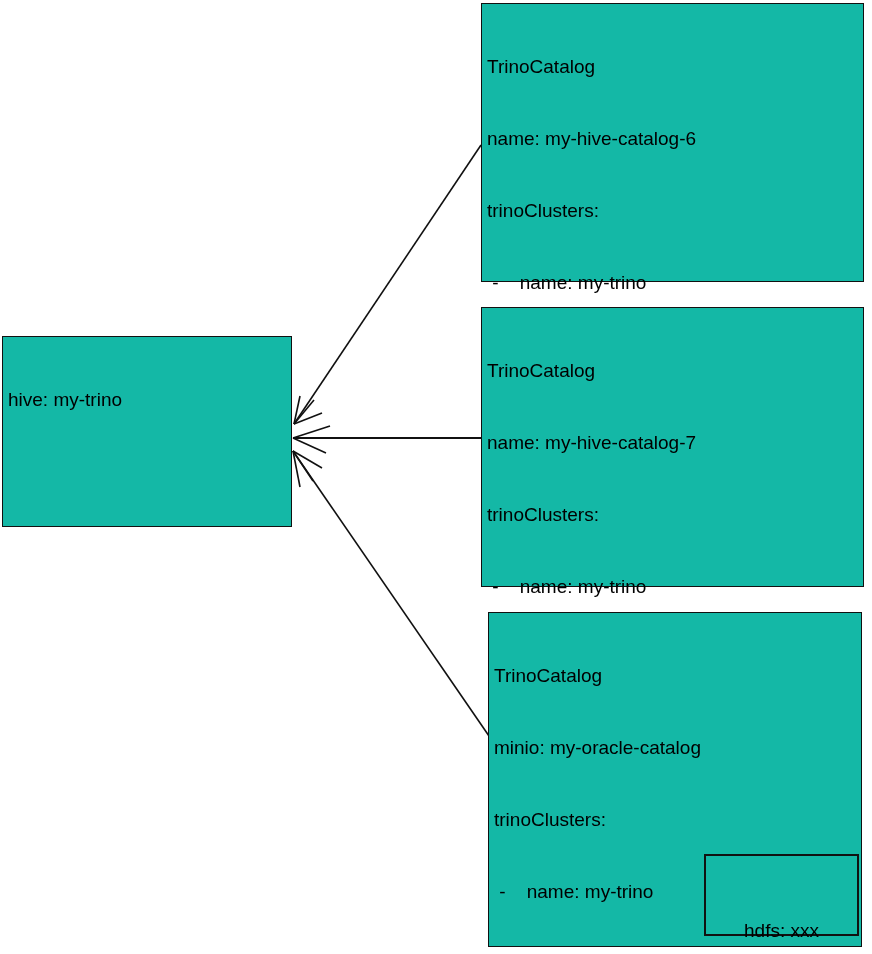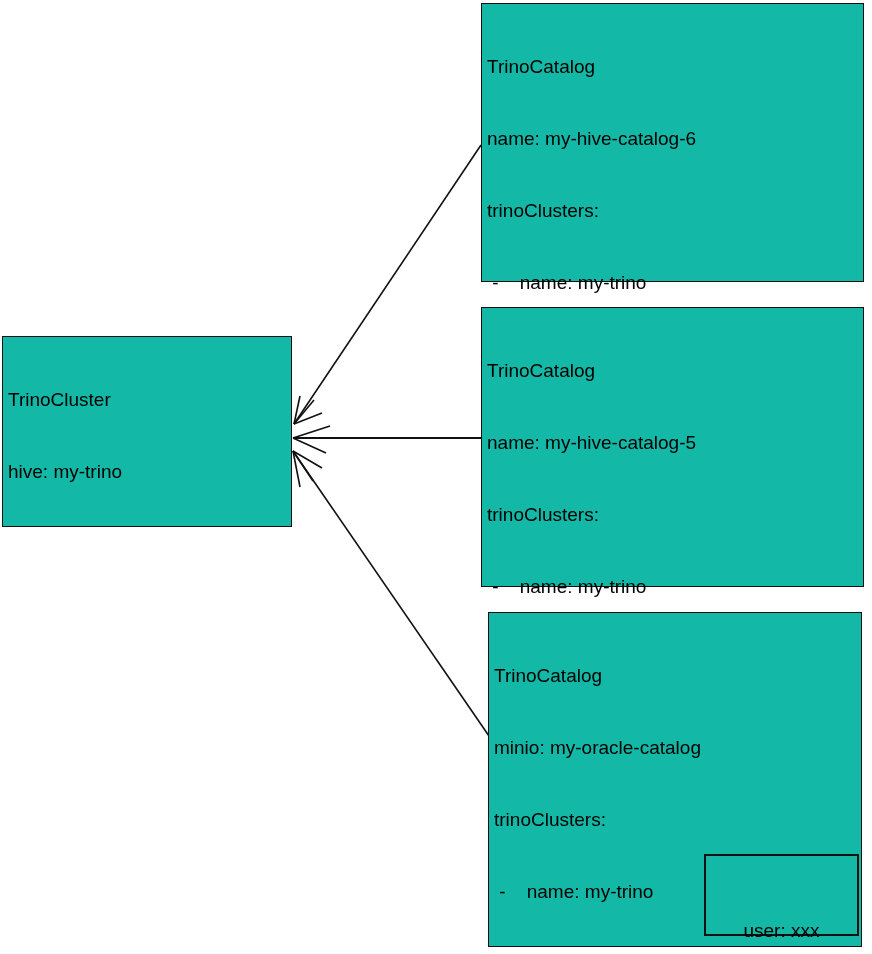--- a/index.html
+++ b/index.html
@@ -116,21 +116,20 @@
 
     <g>
       <line x1="762" y1="817" x2="787" y2="853" stroke="#111111" stroke-width="1.6"></line>
       <line x1="787" y1="853" x2="770" y2="838" stroke="#111111" stroke-width="1.6"></line>
       <line x1="787" y1="853" x2="781" y2="826" stroke="#111111" stroke-width="1.6"></line>
     </g>
   </svg>
 
   <div class="node" id="cluster-node">
     <div class="node-text">
-      <span class="line">TrinoCluster</span>
       <span class="line">hive: my-trino</span>
     </div>
   </div>
 
   <div class="node" id="catalog-node-0">
     <div class="node-text">
       <span class="line">TrinoCatalog</span>
       <span class="line">name: my-hive-catalog-6</span>
       <span class="line">trinoClusters:</span>
       <span class="line"> -    name: my-trino</span>
@@ -138,21 +137,21 @@
       <span class="line">    s3: # S3ConnnectionSpec</span>
       <span class="line">       inline:</span>
       <span class="line">           host: minio</span>
       <span class="line">    metastore: # whatever</span>
     </div>
   </div>
 
   <div class="node" id="catalog-node-1">
     <div class="node-text">
       <span class="line">TrinoCatalog</span>
-      <span class="line">name: my-hive-catalog-5</span>
+      <span class="line">name: my-hive-catalog-7</span>
       <span class="line">trinoClusters:</span>
       <span class="line"> -    name: my-trino</span>
       <span class="line">hive:</span>
       <span class="line">    hdfs:</span>
       <span class="line">       # TBD</span>
       <span class="line">    metastore: # whatever</span>
     </div>
   </div>
 
   <div class="node" id="catalog-node-2">
@@ -161,19 +160,19 @@
       <span class="line">minio: my-oracle-catalog</span>
       <span class="line">trinoClusters:</span>
       <span class="line"> -    name: my-trino</span>
       <span class="line">oracle:</span>
       
       
     </div>
 
     <div class="node" id="secret-node" style="left:215px; top:241px;">
       <div class="node-text">
-        <span class="line">user: xxx</span>
+        <span class="line">hdfs: xxx</span>
         
       </div>
     </div>
   </div>
 
 </div>
 
 </body></html>

